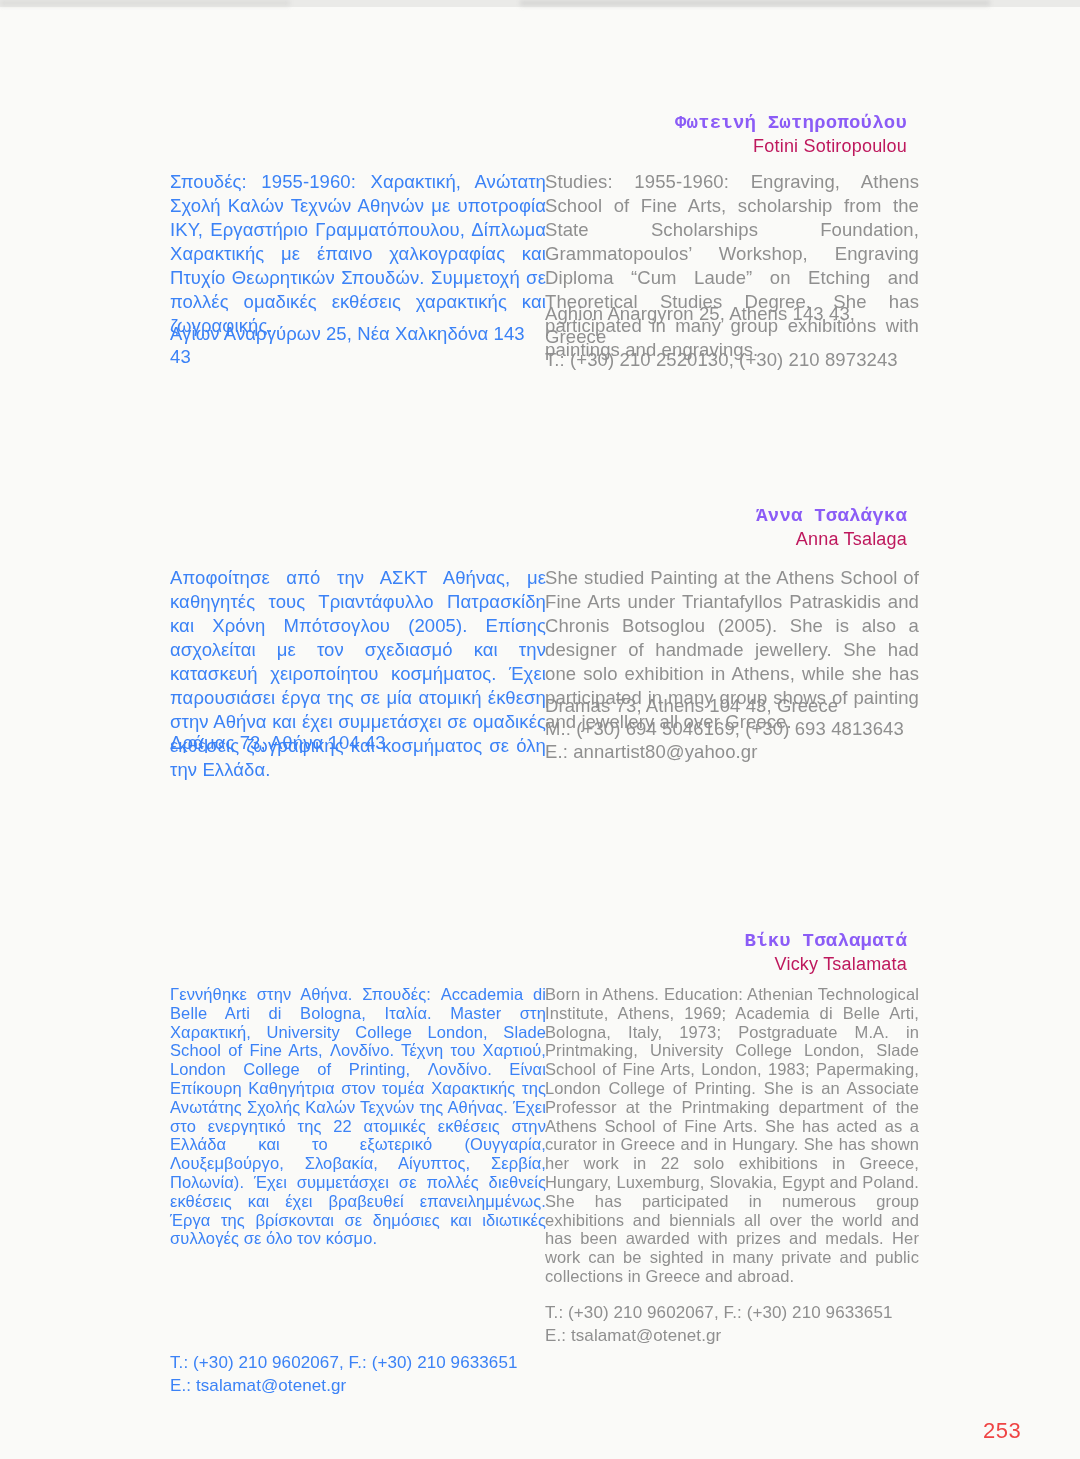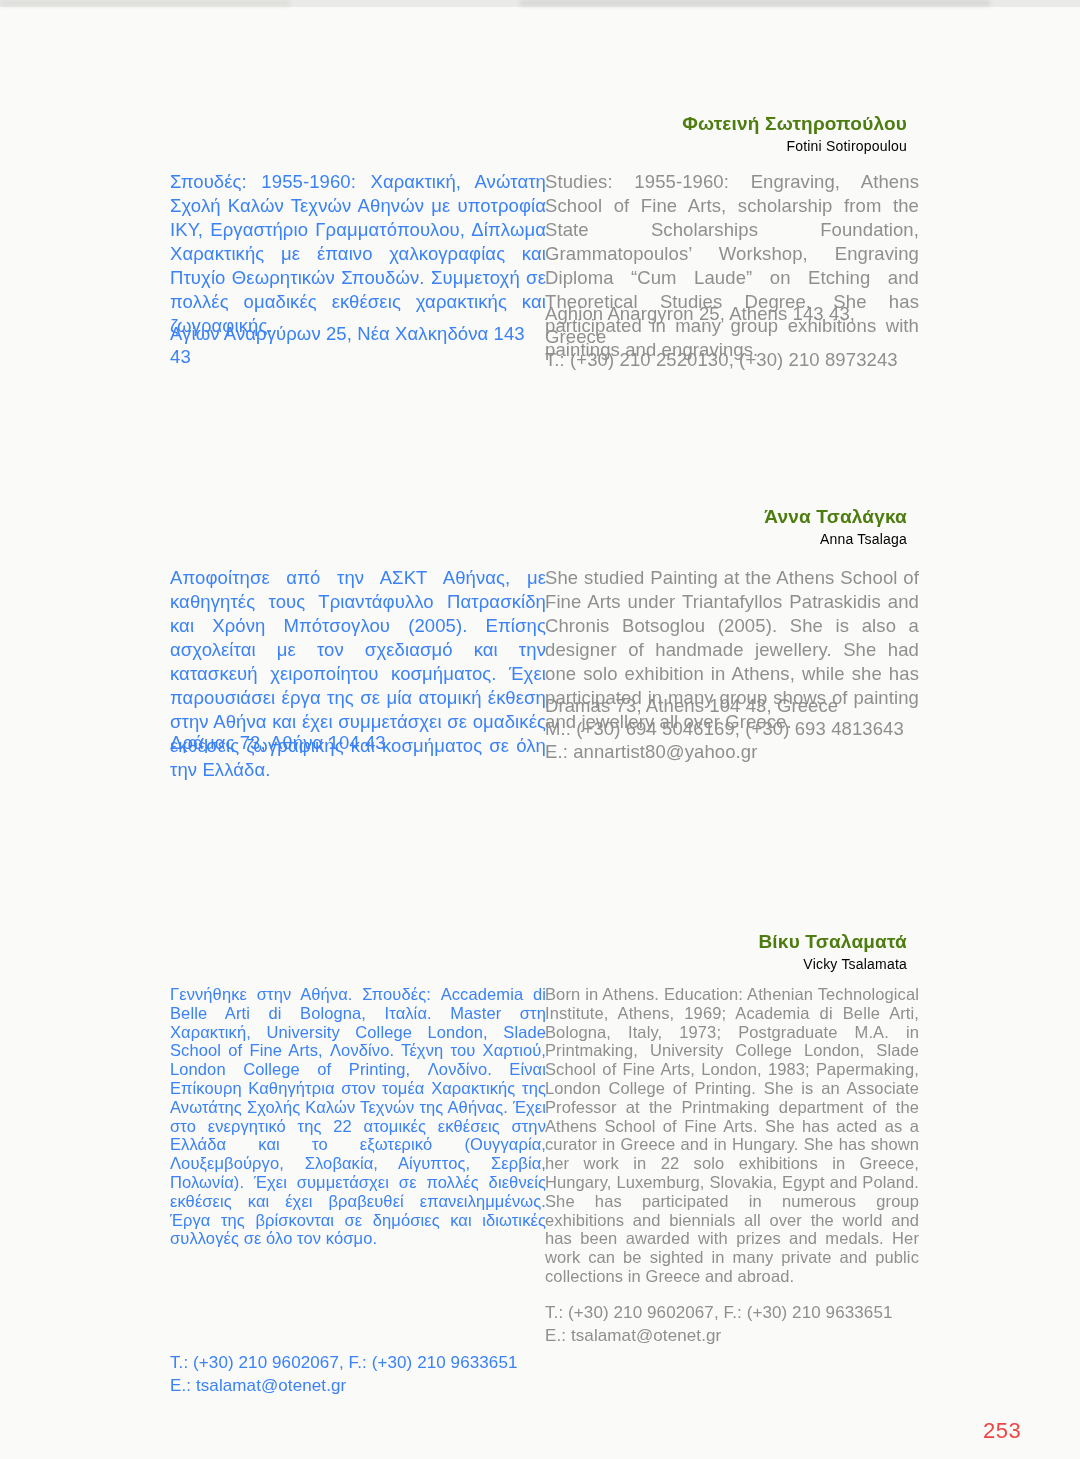--- a/index.html
+++ b/index.html
@@ -42,26 +42,27 @@
   .section-header {
     position: absolute;
     right: 173px;
     text-align: right;
     line-height: 23px;
     white-space: nowrap;
   }
   .name-el {
     font-size: 19px;
     font-weight: bold;
-    color: #4d7c0f;
+    color: #8b5cf6;
     letter-spacing: .2px;
+    font-family: Liberation Mono, monospace;
   }
   .name-en {
-    font-size: 14px;
-    color: #000000;
+    font-size: 18px;
+    color: #be185d;
     letter-spacing: .2px;
   }
 
   .col-left  { position: absolute; left: 170px; width: 376px; }
   .col-right { position: absolute; left: 545px; width: 374px; }
 
   .bio {
     text-align: justify;
     text-justify: inter-word;
     letter-spacing: .1px;

